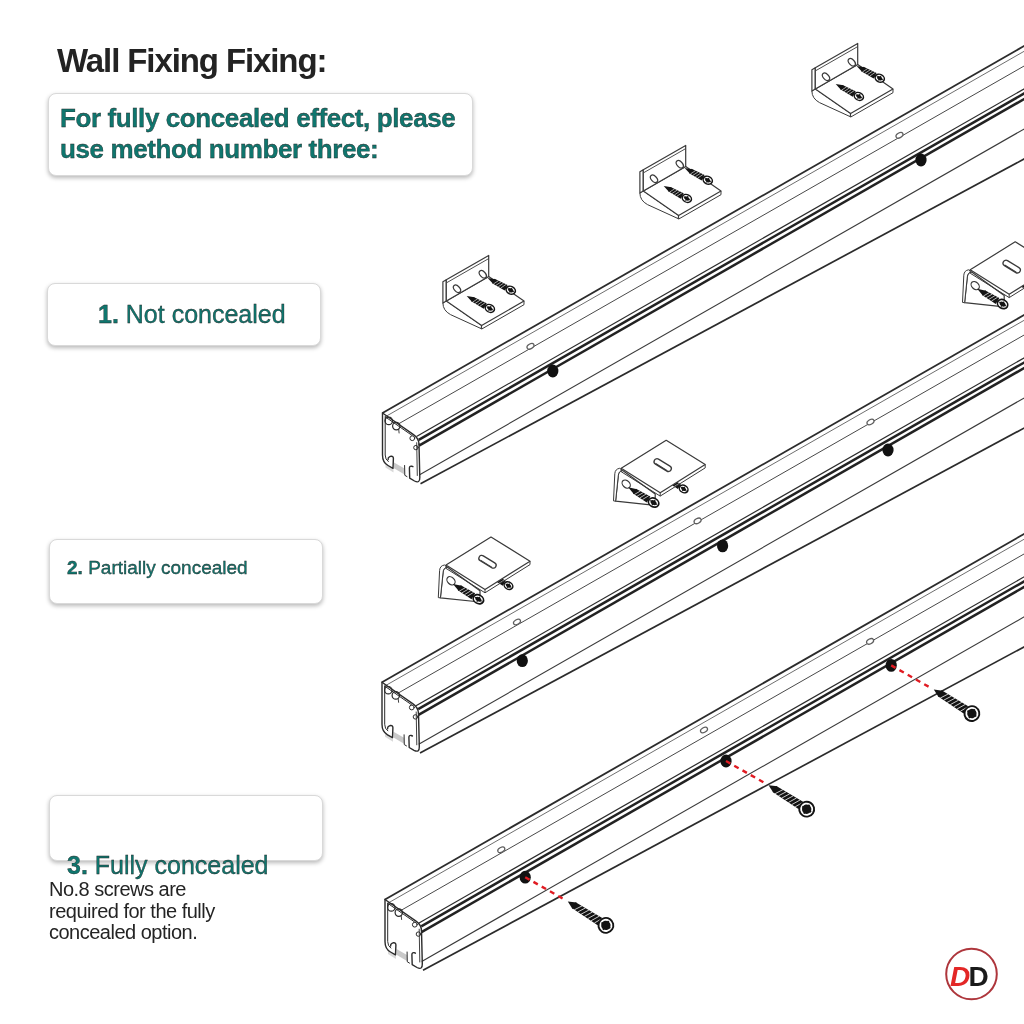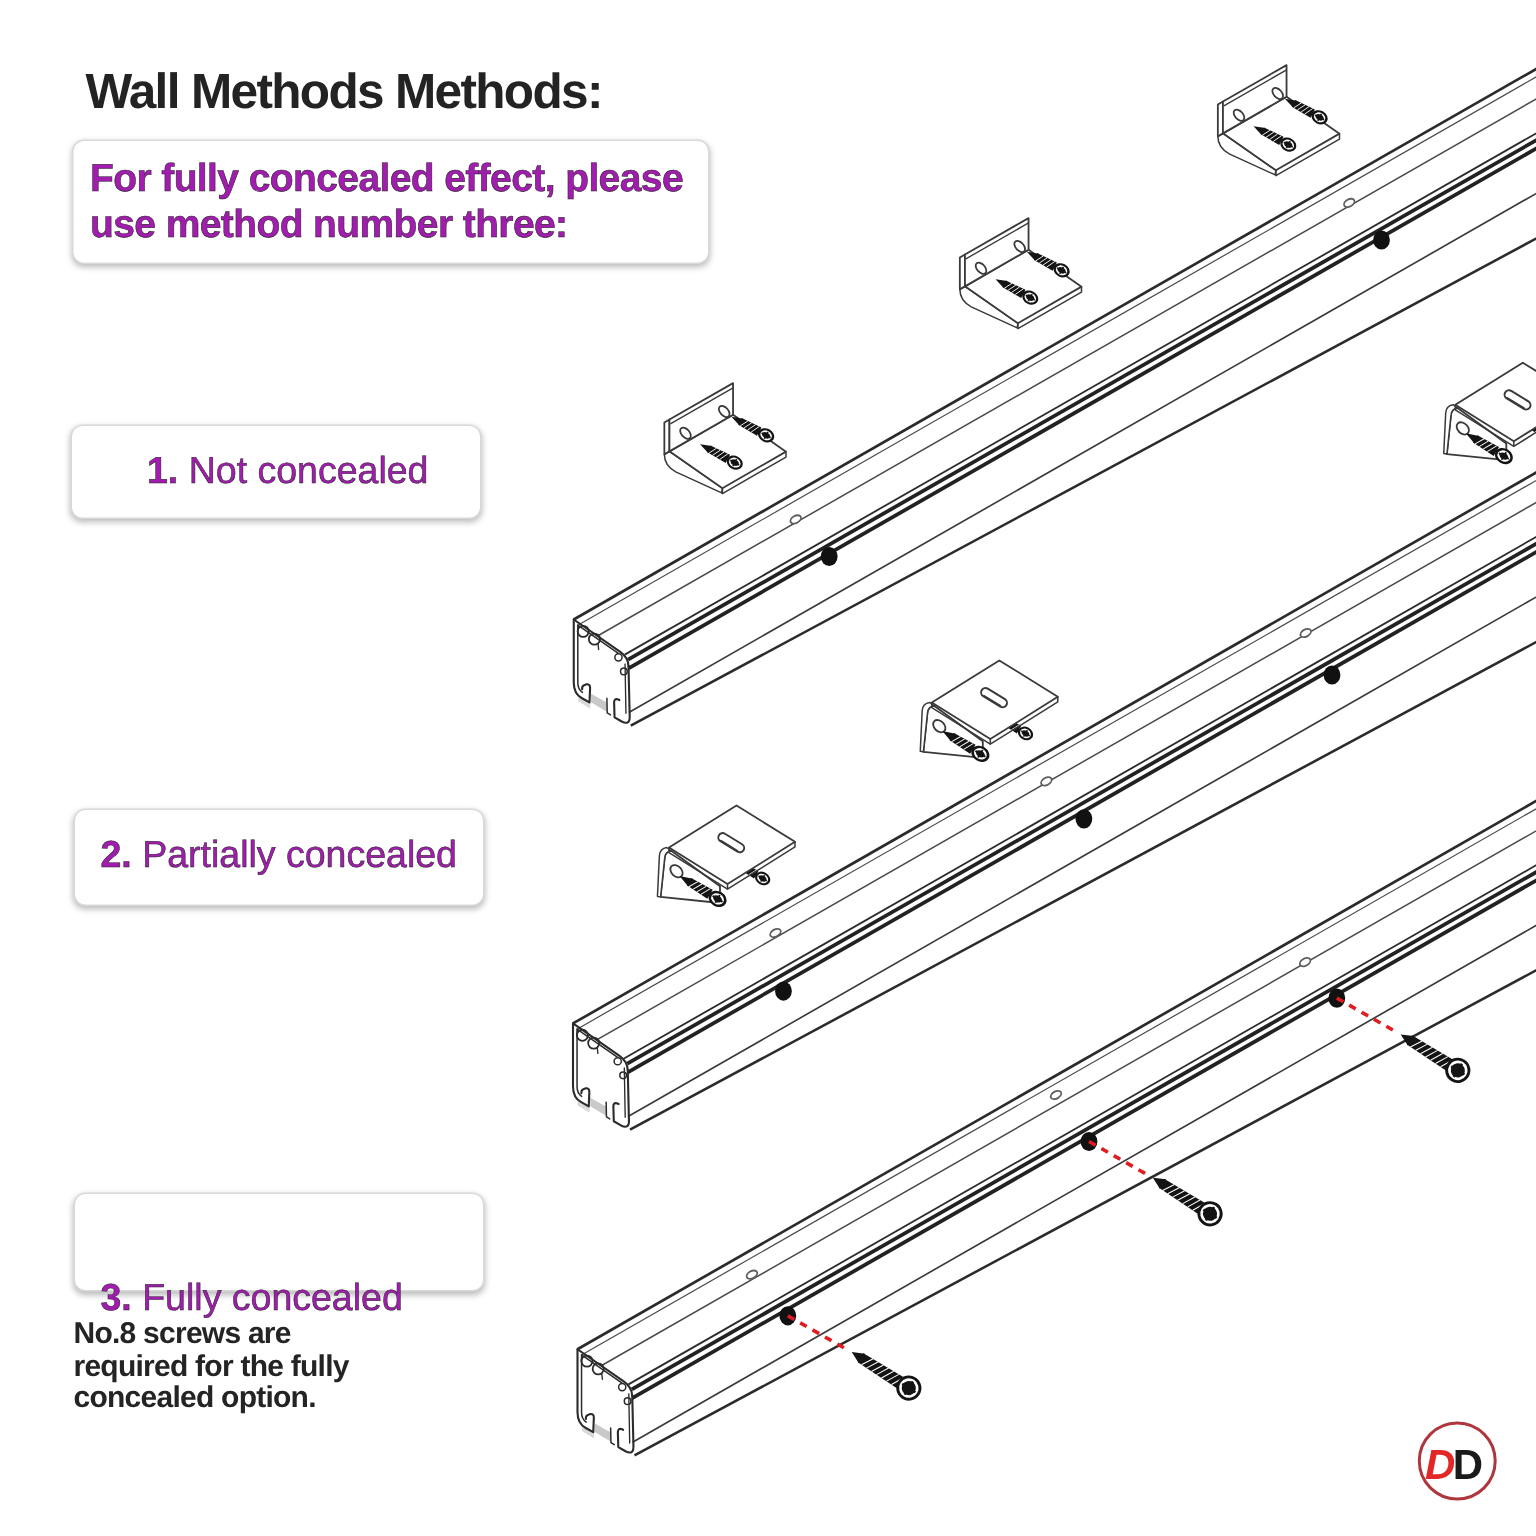--- a/index.html
+++ b/index.html
@@ -1,40 +1,40 @@
 <!DOCTYPE html>
 <html><head>
 <meta charset="utf-8">
 <style>
   html,body{margin:0;padding:0;}
   body{width:1024px;height:1024px;background:#ffffff;overflow:hidden;position:relative;
        font-family:"Liberation Sans", sans-serif;}
   .abs{position:absolute;}
   .box{position:absolute;background:#fff;border:1px solid #d9d9d9;border-radius:8px;
        box-shadow:0 2px 4px rgba(0,0,0,0.28);}
-  .lbl{color:#a21caf;white-space:nowrap;-webkit-text-stroke:0.35px #242424;}
+  .lbl{color:#0f766e;white-space:nowrap;-webkit-text-stroke:0.35px #242424;}
 </style>
 </head>
 <body>
 
-<div class="abs" style="left:57px;top:44px;font-size:33px;font-weight:bold;color:#232323;letter-spacing:-1.1px;line-height:1;">Wall Methods Methods:</div>
+<div class="abs" style="left:57px;top:44px;font-size:33px;font-weight:bold;color:#232323;letter-spacing:-1.1px;line-height:1;">Wall Fixing Fixing:</div>
 
 <div class="box" style="left:47.5px;top:92.5px;width:423px;height:81px;"></div>
 <div class="abs lbl" style="left:60px;top:103px;font-size:26px;font-weight:bold;line-height:31px;letter-spacing:-0.4px;">For fully concealed effect, please<br>use method number three:</div>
 
 <div class="box" style="left:47px;top:283px;width:272px;height:61px;"></div>
 <div class="abs lbl" style="left:67px;top:302px;font-size:25px;line-height:1;margin-left:31px;"><b>1.</b> Not concealed</div>
 
 <div class="box" style="left:48.5px;top:538.5px;width:272px;height:63px;"></div>
-<div class="abs lbl" style="left:67px;top:558px;font-size:25px;line-height:1;"><b>2.</b> Partially concealed</div>
+<div class="abs lbl" style="left:67px;top:558px;font-size:19px;line-height:1;"><b>2.</b> Partially concealed</div>
 
 <div class="box" style="left:48.5px;top:795px;width:272px;height:64px;"></div>
 <div class="abs lbl" style="left:67px;top:853px;font-size:25px;line-height:1;"><b>3.</b> Fully concealed</div>
 
-<div class="abs" style="left:49px;top:879px;font-size:20px;font-weight:bold;color:#242424;line-height:21.7px;letter-spacing:-0.5px;">No.8 screws are<br>required for the fully<br>concealed option.</div>
+<div class="abs" style="left:49px;top:879px;font-size:20px;font-weight:normal;color:#242424;line-height:21.7px;letter-spacing:-0.5px;">No.8 screws are<br>required for the fully<br>concealed option.</div>
 
 <svg class="abs" style="left:0;top:0;" width="1024" height="1024" viewBox="0 0 1024 1024" fill="none">
 <defs>
 
   <g id="rail">
 
     <path d="M 0,0 L 700,-400.4" stroke="#2b2b2b" stroke-width="1.8"></path>
     <path d="M 2.7,3.8 L 700,-395.1" stroke="#4a4a4a" stroke-width="0.8"></path>
     <path d="M 15.8,11 L 700,-380.4" stroke="#4a4a4a" stroke-width="1"></path>
     <path d="M 34,23.4 L 700,-357.5" stroke="#2b2b2b" stroke-width="1.2"></path>

